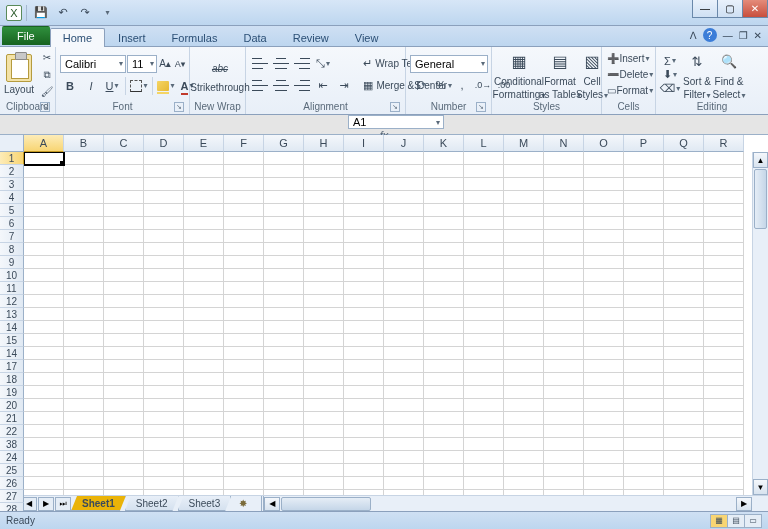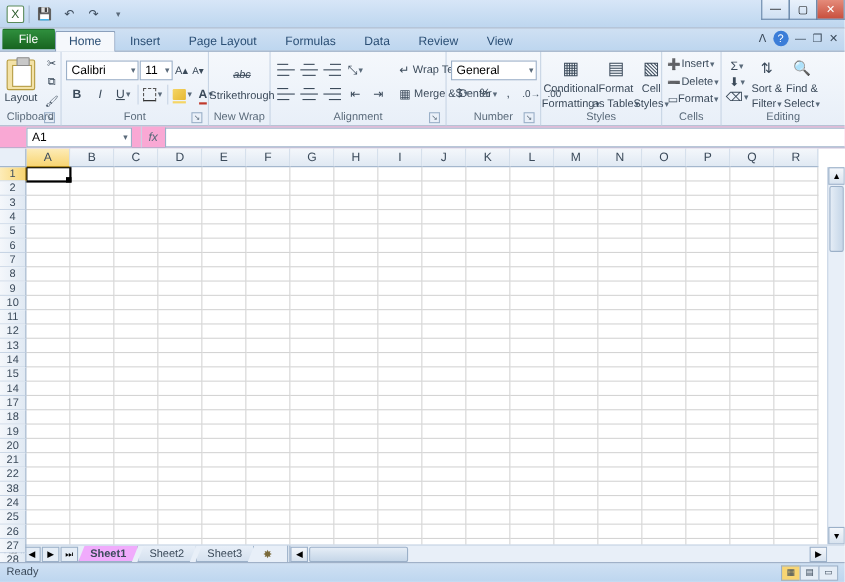--- a/index.html
+++ b/index.html
@@ -48,21 +48,21 @@
 .paste-ico::after{content:""; position:absolute; left:8px; top:-3px; width:10px; height:6px; background:#c8c8c8; border:1px solid #8a8a8a; border-radius:1px;}
 
 
 .al{ width:16px; height:14px; display:flex; flex-direction:column; justify-content:space-around;}
 .al span{ height:1px; background:#3b4a5a;}
 .al.l span:nth-child(1){width:60%}.al.l span:nth-child(2){width:100%}.al.l span:nth-child(3){width:70%}
 .al.c span{margin:0 auto}.al.c span:nth-child(1){width:60%}.al.c span:nth-child(2){width:100%}.al.c span:nth-child(3){width:70%}
 .al.r span{margin-left:auto}.al.r span:nth-child(1){width:60%}.al.r span:nth-child(2){width:100%}.al.r span:nth-child(3){width:70%}
 
 
-.formulabar { height: 20px; background: #f9a8d4; border-bottom: 1px solid #9bb0c8; display: flex; align-items: center; }
+.formulabar { height: 20px; background: #e5e5e5; border-bottom: 1px solid #9bb0c8; display: flex; align-items: center; flex-direction: column; }
 .namebox { width: 96px; height: 18px; border: 1px solid #9bb0c8; background: #fff; margin-left: 24px; font-size: 11px; padding: 0 4px; display: flex; align-items: center; position:relative;}
 .namebox::after{content:"▾"; position:absolute; right:3px; font-size:8px; color:#5a6a7a;}
 .fb-btns { display: flex; border-right: 1px solid #c7d4e4; padding: 0 4px; height: 100%; align-items: center; gap: 4px; }
 .fx { font-style: italic; font-size: 11px; color: #5a6a7a; padding: 0 6px; }
 .fb-input { flex: 1; height: 18px; border: 1px solid #9bb0c8; background: #fff; border-right:none;}
 
 
 .gridwrap { flex: 1; display: flex; position: relative; overflow: hidden; background: #fff; }
 .corner { width: 24px; height: 17px; background: #e8eff8; border-right: 1px solid #9bb0c8; border-bottom: 1px solid #9bb0c8; position: absolute; left: 0; top: 0; z-index: 2; }
 .colheads { position: absolute; left: 24px; top: 0; right: 16px; height: 17px; display: flex; z-index: 1; }
@@ -79,21 +79,21 @@
 .vscroll { position: absolute; right: 0; top: 17px; bottom: 16px; width: 16px; background: #e8eff8; border-left: 1px solid #c7d4e4; }
 .vscroll .arr { height: 16px; background: linear-gradient(#f4f7fb,#d8e3ef); border: 1px solid #9bb0c8; font-size: 8px; display: flex; align-items: center; justify-content: center; cursor:pointer;}
 .vscroll .thumb { position: absolute; top: 17px; left: 1px; right: 1px; height: 60px; background: linear-gradient(to right,#e5edf6,#c5d6e8); border: 1px solid #9bb0c8; border-radius: 2px; cursor:pointer;}
 .vscroll .arr.down{ position:absolute; bottom:0; left:0; right:0;}
 .hscroll-area { position: absolute; left: 0; right: 0; bottom: 0; height: 16px; background: #e8eff8; border-top: 1px solid #c7d4e4; display: flex; }
 
 
 .sheettabs { display: flex; align-items: center; height: 100%; padding-left: 4px; }
 .navbtn { width: 16px; height: 14px; border: 1px solid #9bb0c8; background: #e5edf6; font-size: 8px; display: flex; align-items: center; justify-content: center; margin-right: 1px; cursor:pointer;}
 .stab { height: 15px; padding: 0 10px; font-size: 10px; color: #3b4a5a; background: linear-gradient(#e8eff8,#d5e1ef); border: 1px solid #9bb0c8; border-top: none; margin-left: -1px; display: flex; align-items: center; cursor:pointer; position:relative; clip-path: polygon(6px 0, 100% 0, calc(100% - 6px) 100%, 0 100%);}
-.stab.active { background: #f0abfc; z-index: 1; font-weight:bold;}
+.stab.active { background: #eab308; z-index: 1; font-weight:bold;}
 .newstab { width: 20px; height: 14px; margin-left: 2px; font-size: 10px; color:#7a6a3a; cursor:pointer; display:flex; align-items:center; justify-content:center;}
 .hscroll { flex: 1; display: flex; align-items: center; margin-left: 8px; position: relative; border-left:3px double #9bb0c8;}
 .hscroll .arr { width: 16px; height: 14px; background: linear-gradient(#f4f7fb,#d8e3ef); border: 1px solid #9bb0c8; font-size: 8px; display: flex; align-items: center; justify-content: center; cursor:pointer;}
 .hscroll .track { flex: 1; height: 14px; position: relative; }
 .hscroll .thumb { position: absolute; left: 1px; top: 0; bottom: 0; width: 90px; background: linear-gradient(#e5edf6,#c5d6e8); border: 1px solid #9bb0c8; border-radius: 2px; cursor:pointer;}
 .hscroll-resize{ width:16px; height:14px; background:#e8eff8;}
 
 
 .statusbar { height: 18px; background: linear-gradient(#cfe0f3,#bdd6ef); border-top: 1px solid #8ba0bc; display: flex; align-items: center; font-size: 10px; color: #3b4a5a; padding: 0 6px; }
 .statusbar .spacer { flex: 1; }
@@ -129,21 +129,20 @@
     <div class="winbtn">—</div>
     <div class="winbtn">▢</div>
     <div class="winbtn close">✕</div>
   </div>
 </div>
 
 <div class="tabstrip">
   <div class="tab file">File</div>
   <div class="tab active">Home</div>
   <div class="tab">Insert</div>
-  <div class="tab">Page Layout</div>
   <div class="tab">Formulas</div>
   <div class="tab">Data</div>
   <div class="tab">Review</div>
   <div class="tab">View</div>
   <div class="tabstrip-right">
     <div class="min-ribbon">ᐱ</div>
     <div class="help-icon">?</div>
     <div class="min-ribbon">—</div>
     <div class="min-ribbon">❐</div>
     <div class="win-x">✕</div>

